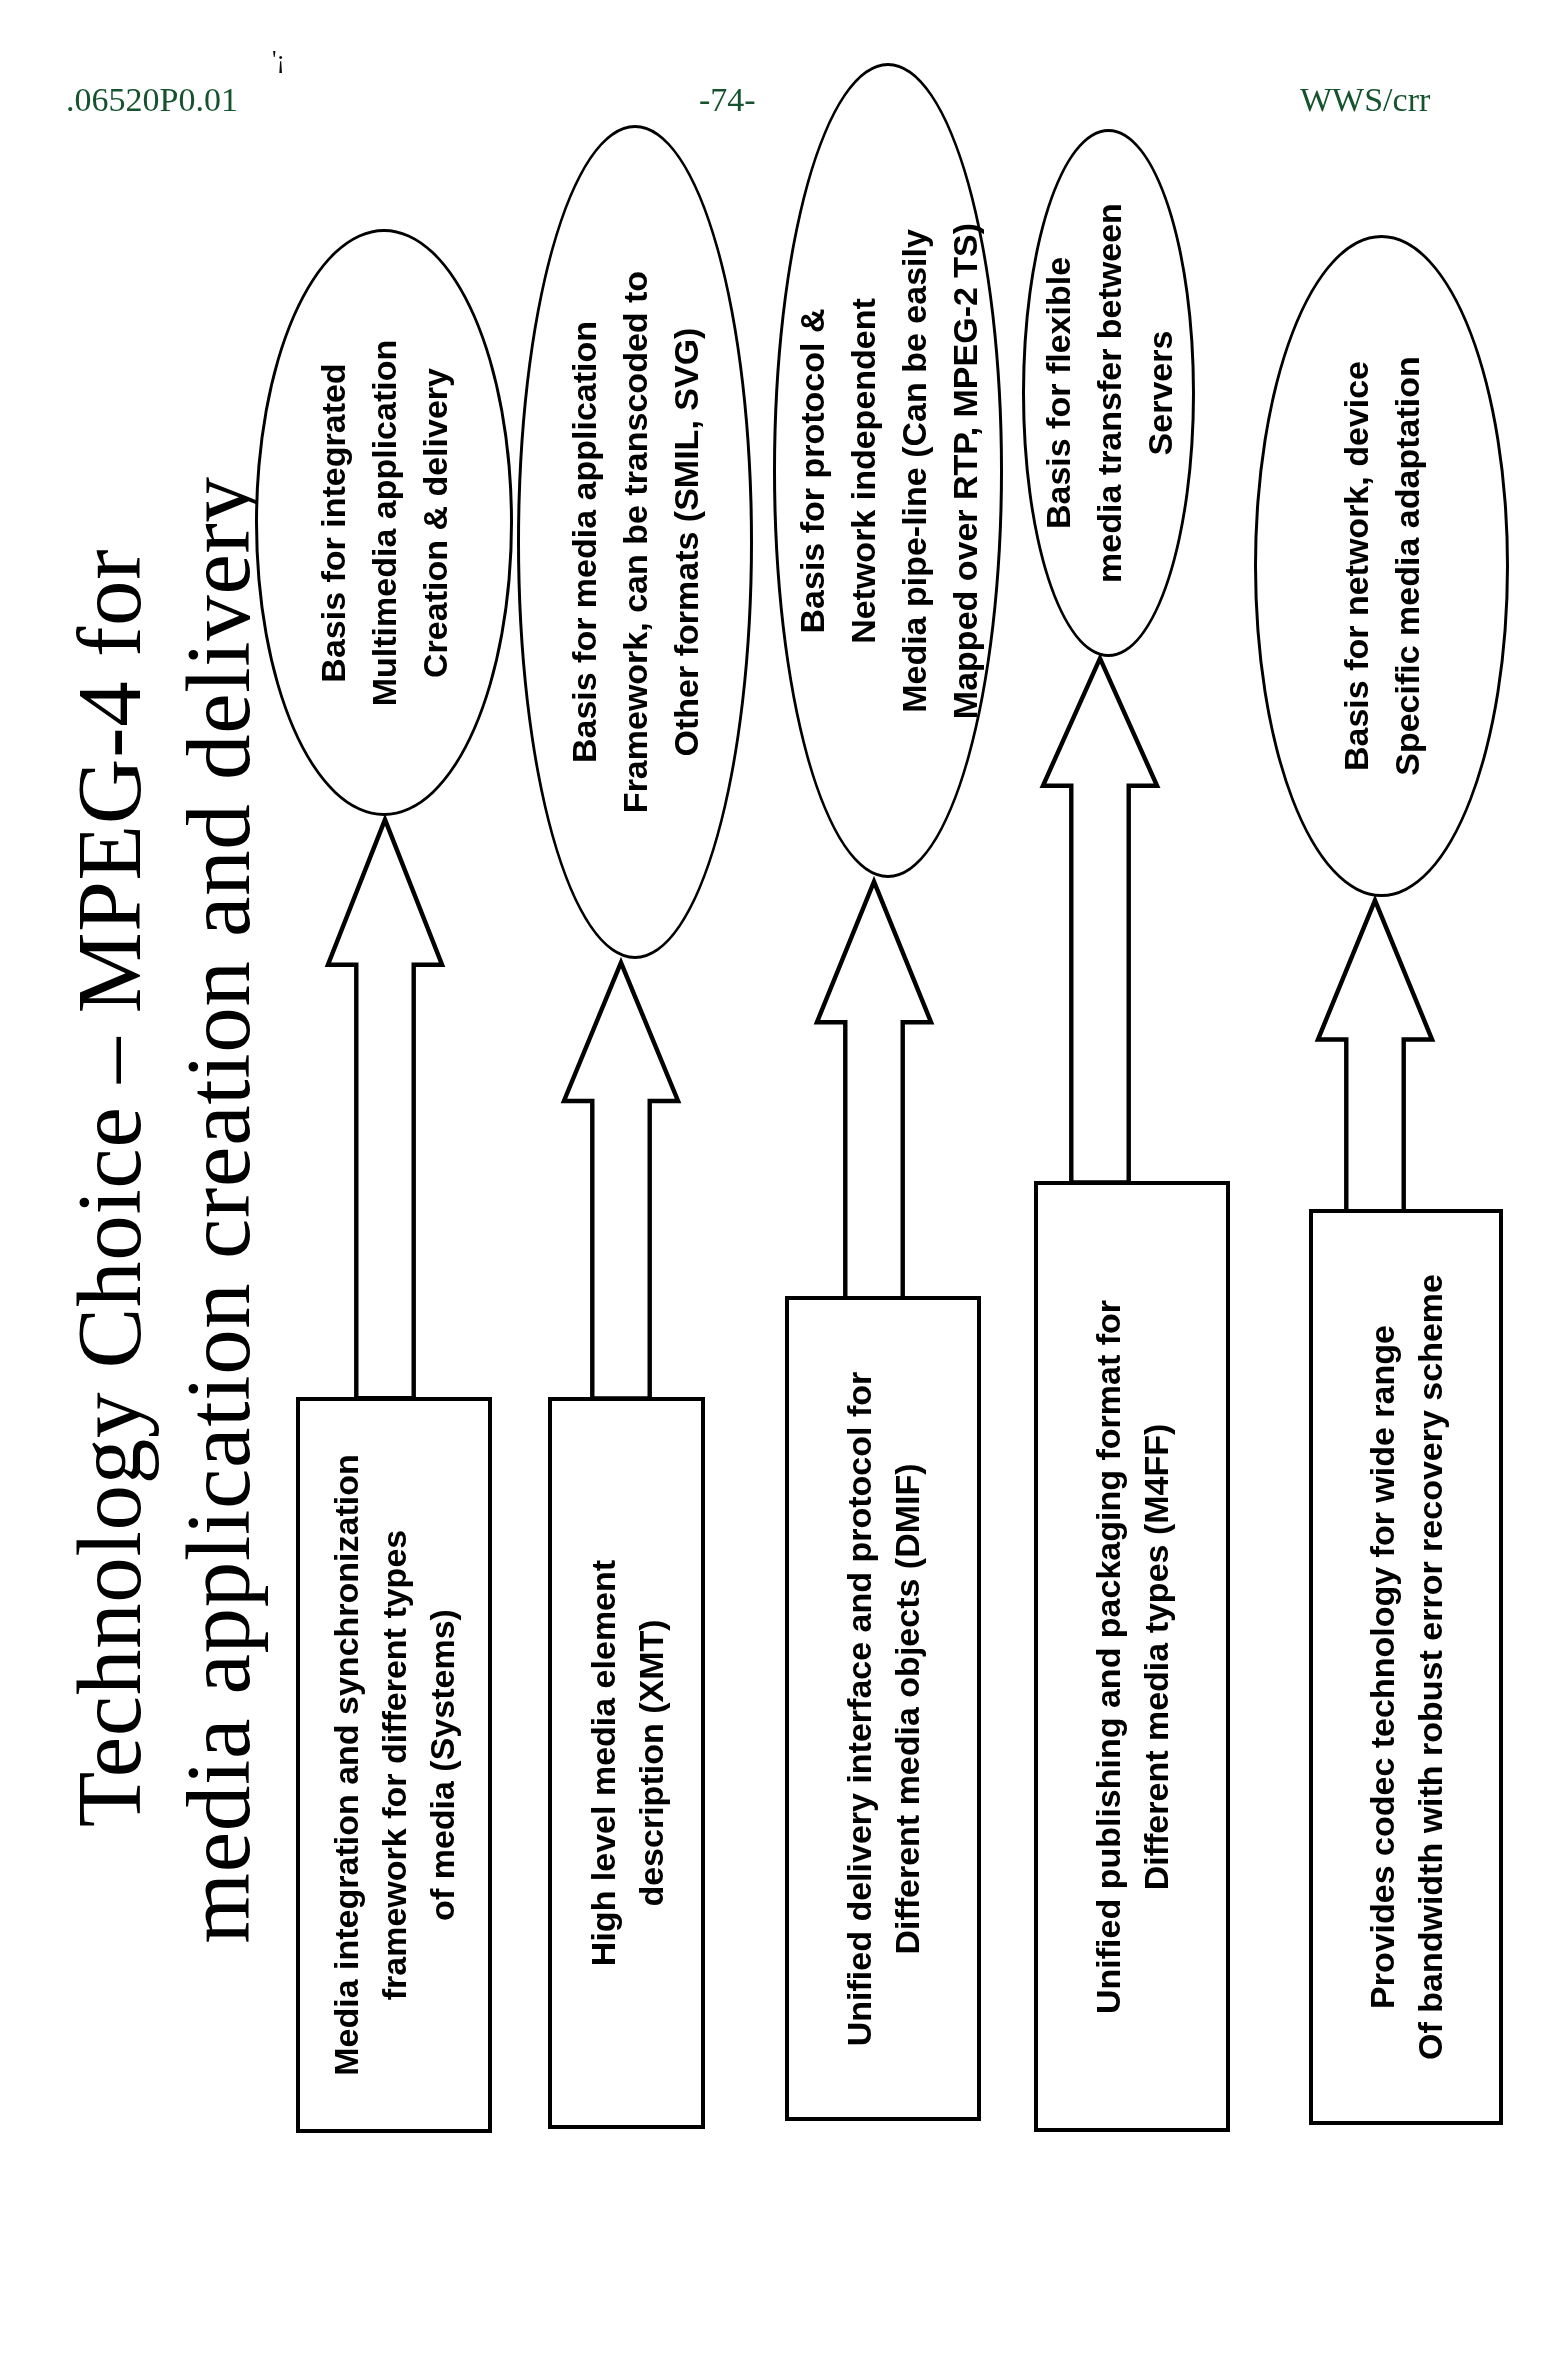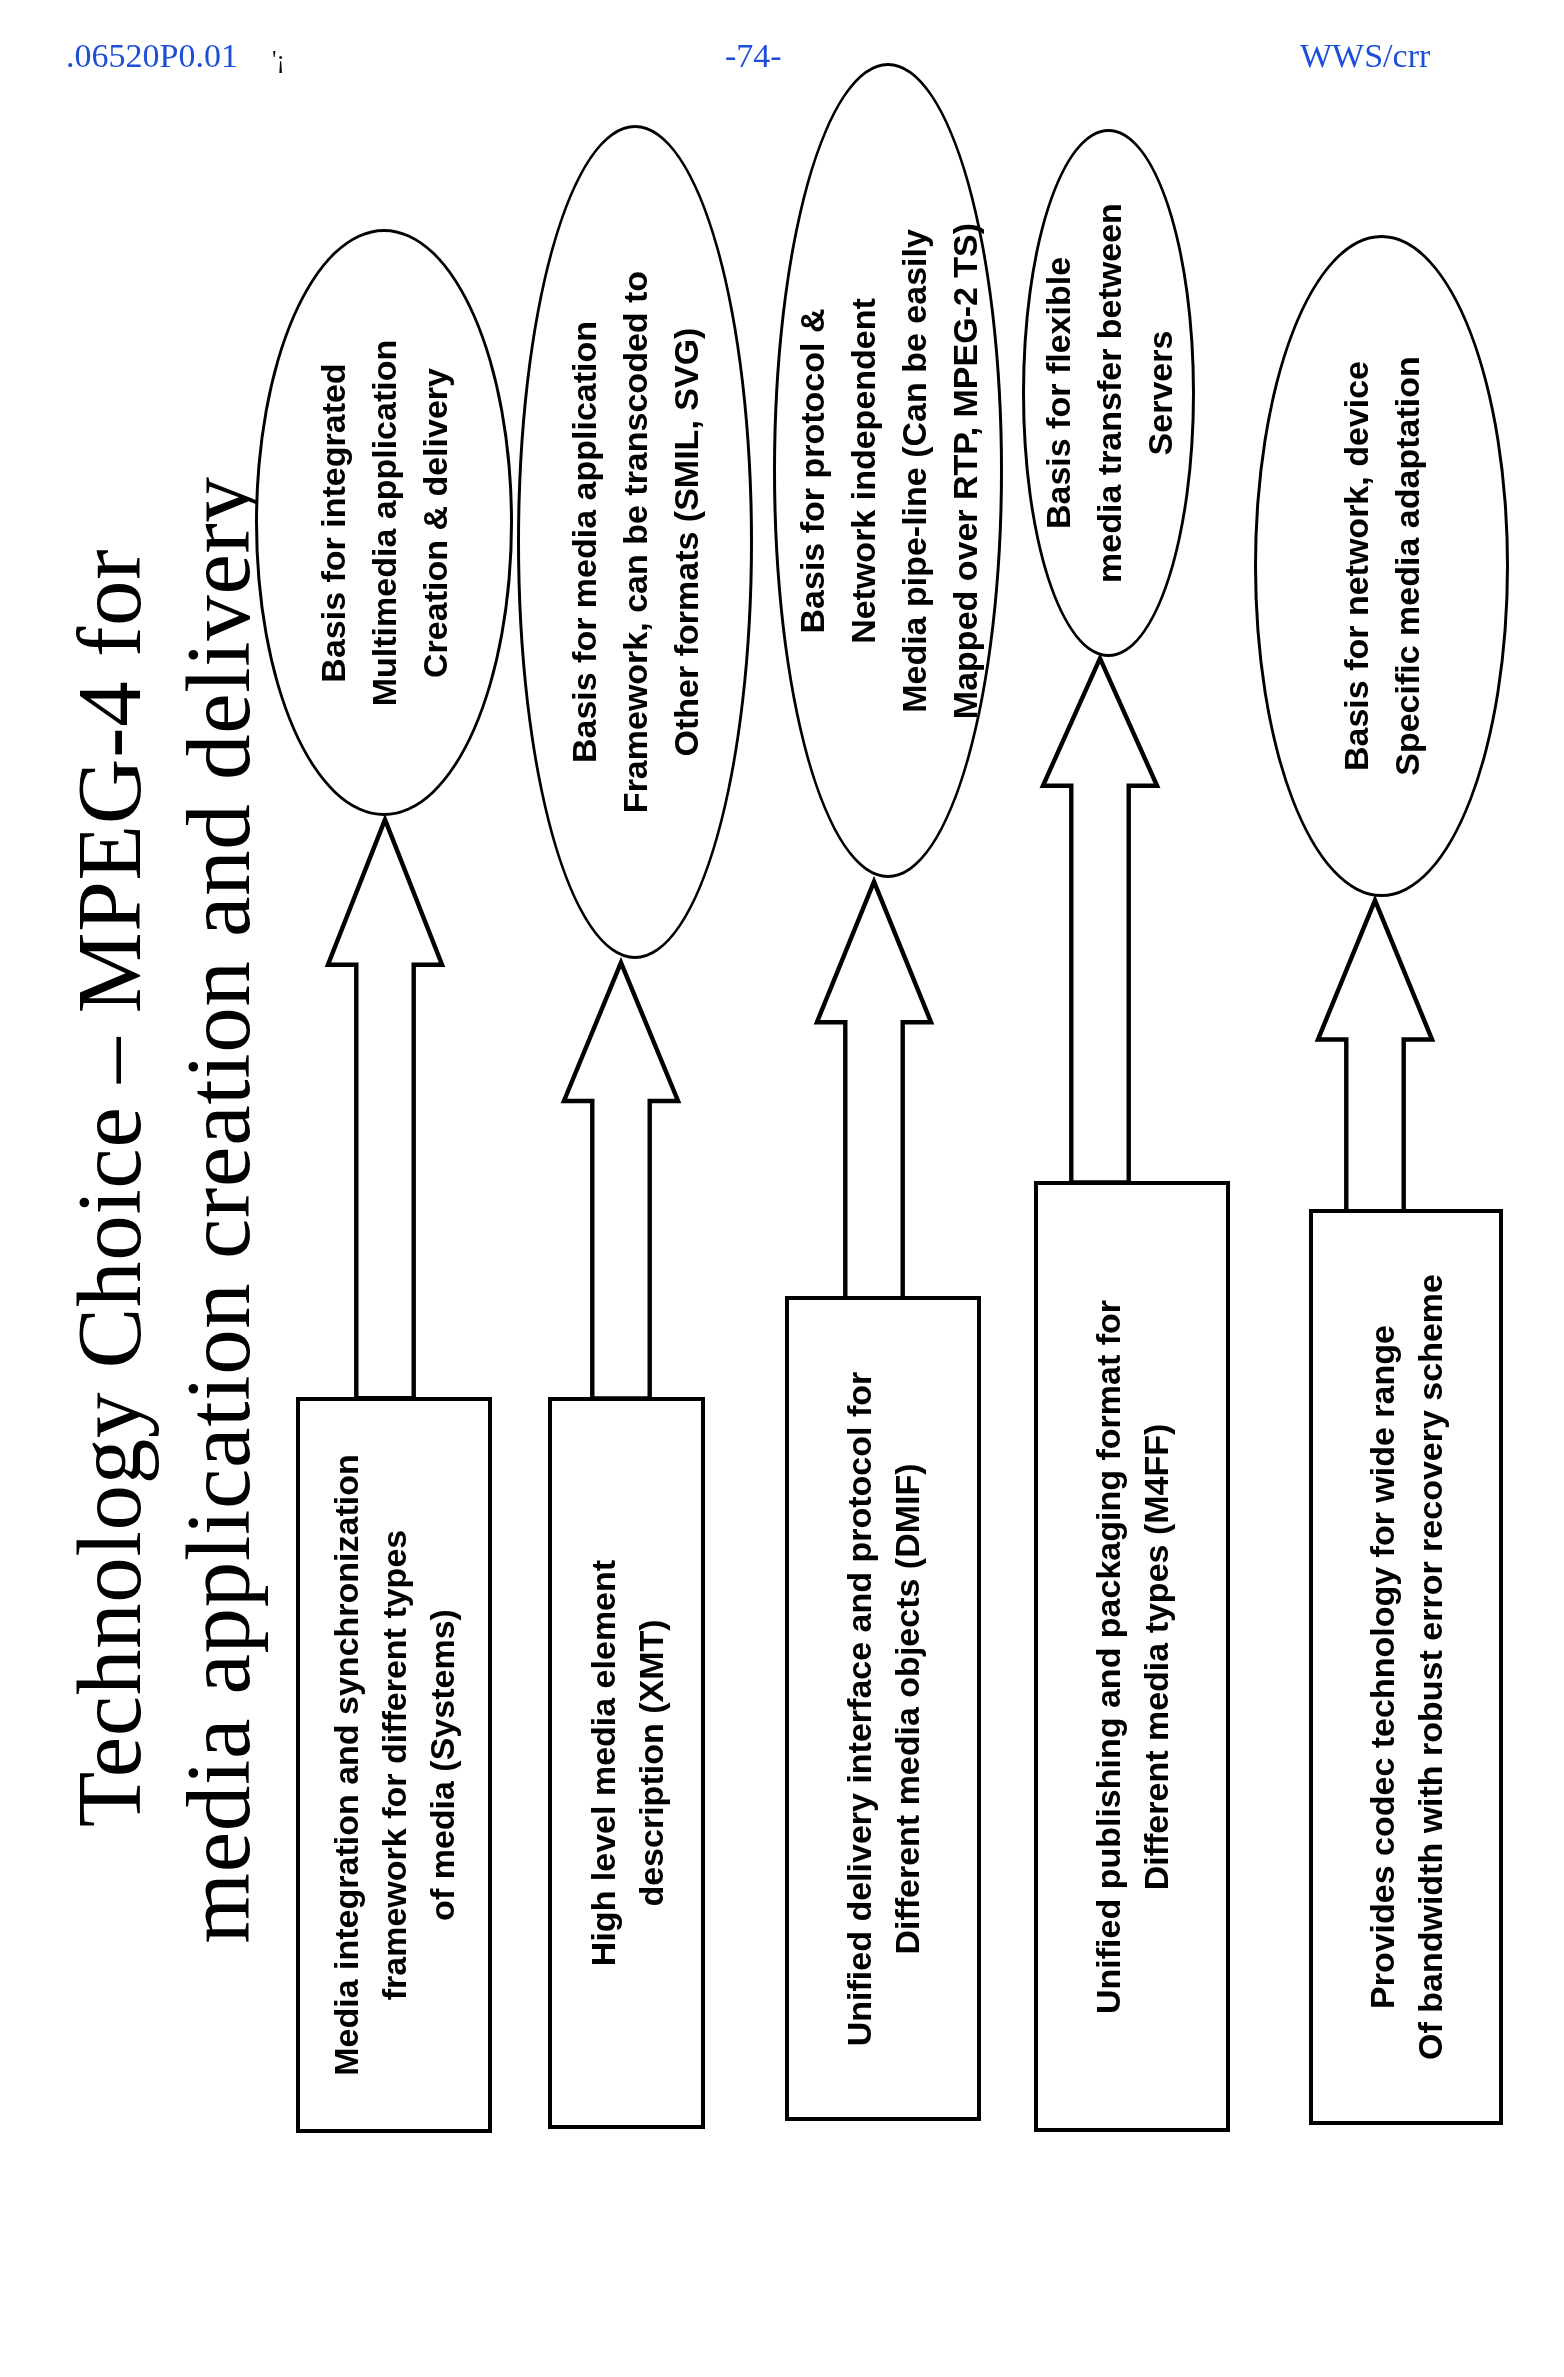--- a/index.html
+++ b/index.html
@@ -9,22 +9,23 @@
     background:#ffffff;
     color:#000;
     overflow:hidden;
     font-family:"Liberation Sans",sans-serif;
   }
   
   .hdr{
     position:absolute;
     font-family:"Liberation Serif",serif;
     font-size:34px;
-    color:#1d4ed8;
+    color:#14532d;
     white-space:nowrap;
+    margin-top:44px;
   }
   .hdr-mark{
     position:absolute;
     font-family:"Liberation Serif",serif;
     font-size:25px;
     color:#0a0a0a;
   }
   
   .vwrap{position:absolute;}
   .vinner{
@@ -66,21 +67,21 @@
   .srcrect .shape-text{line-height:1.42;}
   .arrow-svg{position:absolute;overflow:visible;}
 </style>
 </head>
 <body>
 
 <div class="page">
 
   <span class="hdr" style="left:66px;top:37px;">.06520P0.01</span>
   <span class="hdr-mark" style="left:272px;top:46px;">'¡</span>
-  <span class="hdr" style="left:725px;top:37px;text-align:center;">-74-</span>
+  <span class="hdr" style="left:699px;top:37px;text-align:center;">-74-</span>
   <span class="hdr" style="left:1300px;top:37px;">WWS/crr</span>
 
   <div class="vwrap" style="left:59px;top:435px;width:100px;height:1505px;">
     <div class="vinner" style="width:1505px;height:100px;">
       <span class="title-line">Technology Choice – MPEG-4 for</span>
     </div>
   </div>
   <div class="vwrap" style="left:168px;top:413px;width:100px;height:1594px;">
     <div class="vinner" style="width:1594px;height:100px;">
       <span class="title-line">media application creation and delivery</span>

